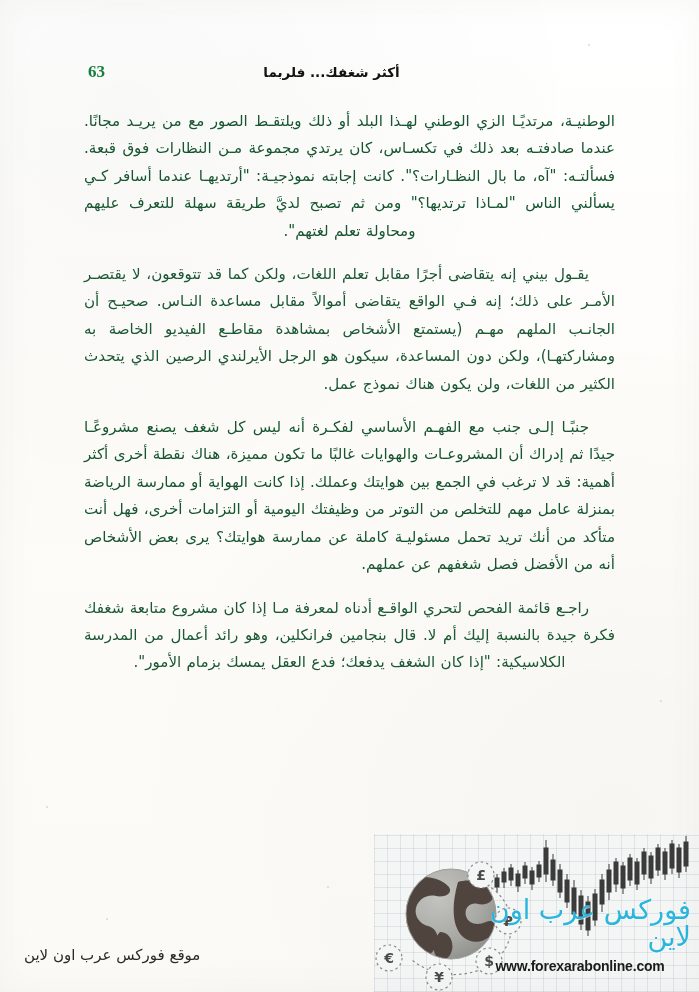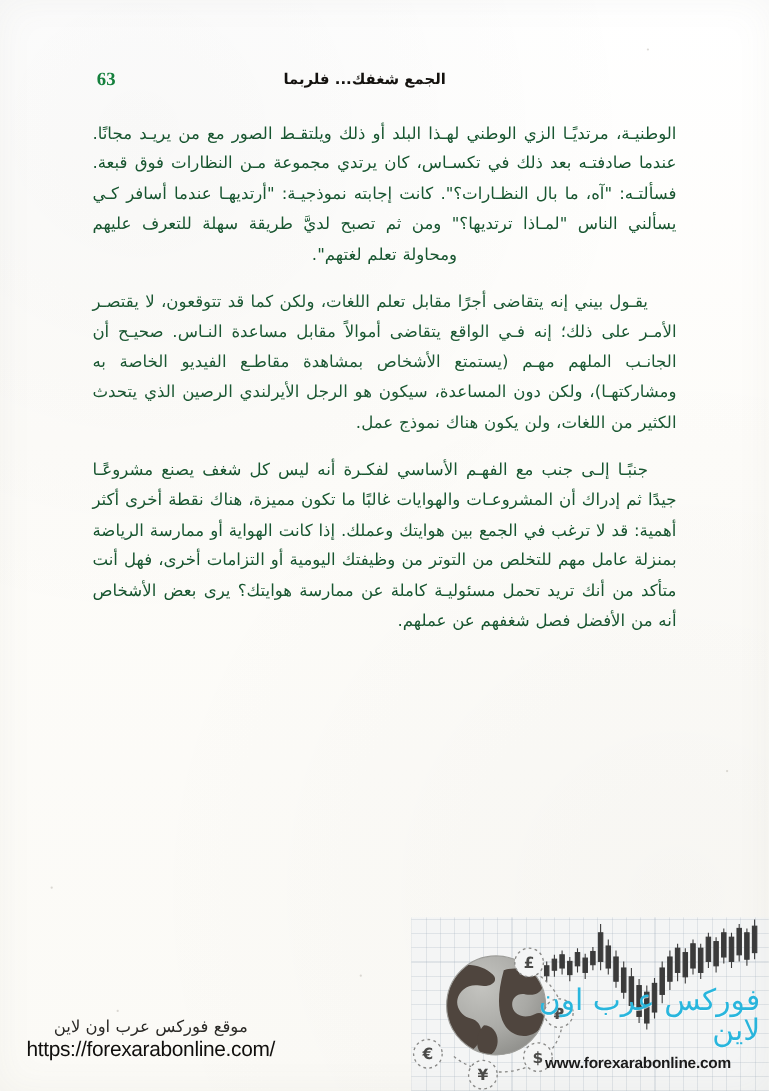--- a/index.html
+++ b/index.html
@@ -179,32 +179,32 @@
 
 <div class="scan-speck" style="left:588px;top:44px;width:2px;height:2px;"></div>
 <div class="scan-speck" style="left:327px;top:886px;width:2px;height:2px;"></div>
 <div class="scan-speck" style="left:106px;top:918px;width:2px;height:2px;"></div>
 <div class="scan-speck" style="left:46px;top:806px;width:2px;height:2px;"></div>
 <div class="scan-speck" style="left:660px;top:700px;width:2px;height:2px;"></div>
 <div class="scan-speck" style="left:636px;top:836px;width:2px;height:3px;"></div>
 
 <div class="running-head">
   <div class="folio">63</div>
-  <div class="head-title">الجمع شغفك... فلربما</div>
+  <div class="head-title">أكثر شغفك... فلربما</div>
 </div>
 
 <div class="text-column">
   <p class="para last-center blk">الوطنيـة، مرتديًـا الزي الوطني لهـذا البلد أو ذلك ويلتقـط الصور مع من يريـد مجانًا. عندما صادفتـه بعد ذلك في تكسـاس، كان يرتدي مجموعة مـن النظارات فوق قبعة. فسألتـه: "آه، ما بال النظـارات؟". كانت إجابته نموذجيـة: "أرتديهـا عندما أسافر كـي يسألني الناس "لمـاذا ترتديها؟" ومن ثم تصبح لديَّ طريقة سهلة للتعرف عليهم ومحاولة تعلم لغتهم".</p>
   <p class="para indent last-right blk">يقـول بيني إنه يتقاضى أجرًا مقابل تعلم اللغات، ولكن كما قد تتوقعون، لا يقتصـر الأمـر على ذلك؛ إنه فـي الواقع يتقاضى أموالاً مقابل مساعدة النـاس. صحيـح أن الجانـب الملهم مهـم (يستمتع الأشخاص بمشاهدة مقاطـع الفيديو الخاصة به ومشاركتهـا)، ولكن دون المساعدة، سيكون هو الرجل الأيرلندي الرصين الذي يتحدث الكثير من اللغات، ولن يكون هناك نموذج عمل.</p>
   <p class="para indent last-right blk">جنبًـا إلـى جنب مع الفهـم الأساسي لفكـرة أنه ليس كل شغف يصنع مشروعًـا جيدًا ثم إدراك أن المشروعـات والهوايات غالبًا ما تكون مميزة، هناك نقطة أخرى أكثر أهمية: قد لا ترغب في الجمع بين هوايتك وعملك. إذا كانت الهواية أو ممارسة الرياضة بمنزلة عامل مهم للتخلص من التوتر من وظيفتك اليومية أو التزامات أخرى، فهل أنت متأكد من أنك تريد تحمل مسئوليـة كاملة عن ممارسة هوايتك؟ يرى بعض الأشخاص أنه من الأفضل فصل شغفهم عن عملهم.</p>
+  <p class="para indent last-center blk">راجـع قائمة الفحص لتحري الواقـع أدناه لمعرفة مـا إذا كان مشروع متابعة شغفك فكرة جيدة بالنسبة إليك أم لا. قال بنجامين فرانكلين، وهو رائد أعمال من المدرسة الكلاسيكية: "إذا كان الشغف يدفعك؛ فدع العقل يمسك بزمام الأمور".</p>
 </div>
 
 <div class="site-credit">
   <span class="ar">موقع فوركس عرب اون لاين</span>
-  <span class="url">https://forexarabonline.com/</span>
 </div>
 
 <div class="logo-block">
 
   <svg class="logo-svg" viewBox="0 0 325 158" xmlns="http://www.w3.org/2000/svg">
     <defs>
       <clipPath id="globeClip">
           <circle cx="77" cy="80" r="45"></circle>
         </clipPath>
       <radialGradient id="globeShade" cx="36%" cy="30%" r="78%">

